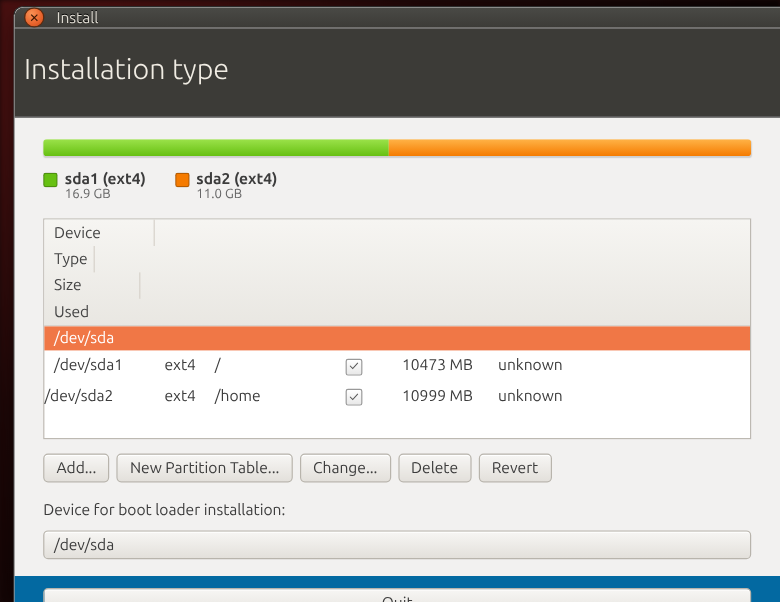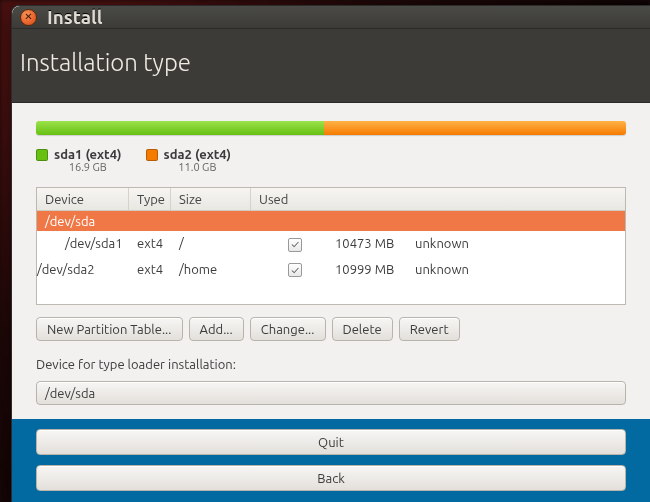--- a/index.html
+++ b/index.html
@@ -25,48 +25,48 @@
     border-bottom: 1px solid #2b2b2b;
     border-radius: 8px 0 0 0;
   }
   .close-btn {
     width: 17px; height: 17px; border-radius: 50%;
     background: radial-gradient(circle at 35% 30%, #f99255, #e8632c 60%, #c44a16);
     border: 1px solid #5a2a10;
     display: flex; align-items: center; justify-content: center;
     color: #3a1500; font-size: 10px; line-height: 1;
   }
-  .win-title { color: #dfdbd2; font-weight: 700; font-size: 19px; text-shadow: 0 -1px 0 #000; text-align: center; }
+  .win-title { color: #dfdbd2; font-weight: 400; font-size: 13px; text-shadow: 0 -1px 0 #000; text-align: center; }
   .header {
     background: linear-gradient(#3c3b37, #3c3b37);
     color: #eee; padding: 20px 8px 26px;
     border-bottom: 1px solid #2b2b2b;
   }
   .header h1 { font-weight: 300; font-size: 24px; color: #f0ece3; }
   .body { padding: 18px 24px 14px; flex: 1; display: flex; flex-direction: column; gap: 10px; font-size: 13px; color: #3c3c3c; }
 
   .usage-bar {
     height: 14px; border-radius: 3px; overflow: hidden;
     display: flex; box-shadow: inset 0 1px 0 rgba(255,255,255,.4), 0 1px 1px rgba(0,0,0,.15);
   }
   .seg-green { background: linear-gradient(#9be24a, #67c012); }
   .seg-orange { background: linear-gradient(#ffb347, #f57b00); }
 
   .legend { display: flex; gap: 24px; margin-top: 2px; }
-  .legend-item { display: flex; align-items: flex-start; gap: 6px; text-align: center; }
+  .legend-item { display: flex; align-items: flex-start; gap: 6px; }
   .swatch { width: 12px; height: 12px; border-radius: 2px; margin-top: 2px; border:1px solid rgba(0,0,0,.25);}
   .sw-green { background: #67c012; }
   .sw-orange { background: #f57b00; }
   .legend-name { font-weight: 600; font-size: 13px; }
   .legend-size { font-size: 11px; color: #666; }
 
   .table {
     border: 1px solid #bdb9b2; background: #fff; margin-top: 4px;
   }
-  .thead { display: flex; background: linear-gradient(#f6f5f2, #e9e7e2); border-bottom: 1px solid #cfcac2; }
+  .thead { display: flex; background: linear-gradient(#f6f5f2, #e9e7e2); border-bottom: 1px solid #cfcac2; flex-direction: column; }
   .th { padding: 4px 8px; font-size: 13px; color: #444; border-right: 1px solid #d6d2ca; }
   .th:last-child { border-right: none; flex:1;}
   .col-device { width: 92px; }
   .col-type   { width: 42px; }
   .col-mount  { width: 92px; }
   .col-format { width: 64px; text-align: left; }
   .col-size   { width: 80px; }
   .col-used   { flex: 1; }
   .device-row { background: #f07746; color: #fff; padding: 3px 8px; font-size: 13px; }
   .trow { display: flex; padding: 3px 0; }
@@ -141,48 +141,48 @@
     <div class="table">
       <div class="thead">
         <div class="th col-device">Device</div>
         <div class="th col-type">Type</div>
         <div class="th col-size">Size</div>
         <div class="th col-used">Used</div>
       </div>
       <div class="device-row">/dev/sda</div>
 
       <div class="trow">
-        <div class="td col-device" style="padding-left:28px">/dev/sda1</div>
+        <div class="td col-device" style="padding-left:8px">/dev/sda1</div>
         <div class="td col-type">ext4</div>
         <div class="td col-mount">/</div>
         <div class="td col-format" style="text-align:center"><span class="chk">✓</span></div>
         <div class="td col-size">10473 MB</div>
         <div class="td col-used">unknown</div>
       </div>
 
       <div class="trow">
         <div class="td col-device" style="padding-left:0">/dev/sda2</div>
         <div class="td col-type">ext4</div>
         <div class="td col-mount">/home</div>
         <div class="td col-format" style="text-align:center"><span class="chk">✓</span></div>
         <div class="td col-size">10999 MB</div>
         <div class="td col-used">unknown</div>
       </div>
       <div class="tbl-space"></div>
     </div>
 
     <div class="btn-row">
+      <button class="btn">Add...</button>
       <button class="btn">New Partition Table...</button>
-      <button class="btn">Add...</button>
       <button class="btn">Change...</button>
       <button class="btn">Delete</button>
       <button class="btn">Revert</button>
     </div>
 
-    <div class="label-bl">Device for type loader installation:</div>
+    <div class="label-bl">Device for boot loader installation:</div>
     <div class="combo">
       <span class="dev">/dev/sda</span>
     </div>
 
   </div>
 
   <div class="footer">
     <button class="btn">Quit</button>
     <button class="btn">Back</button>
   </div>

